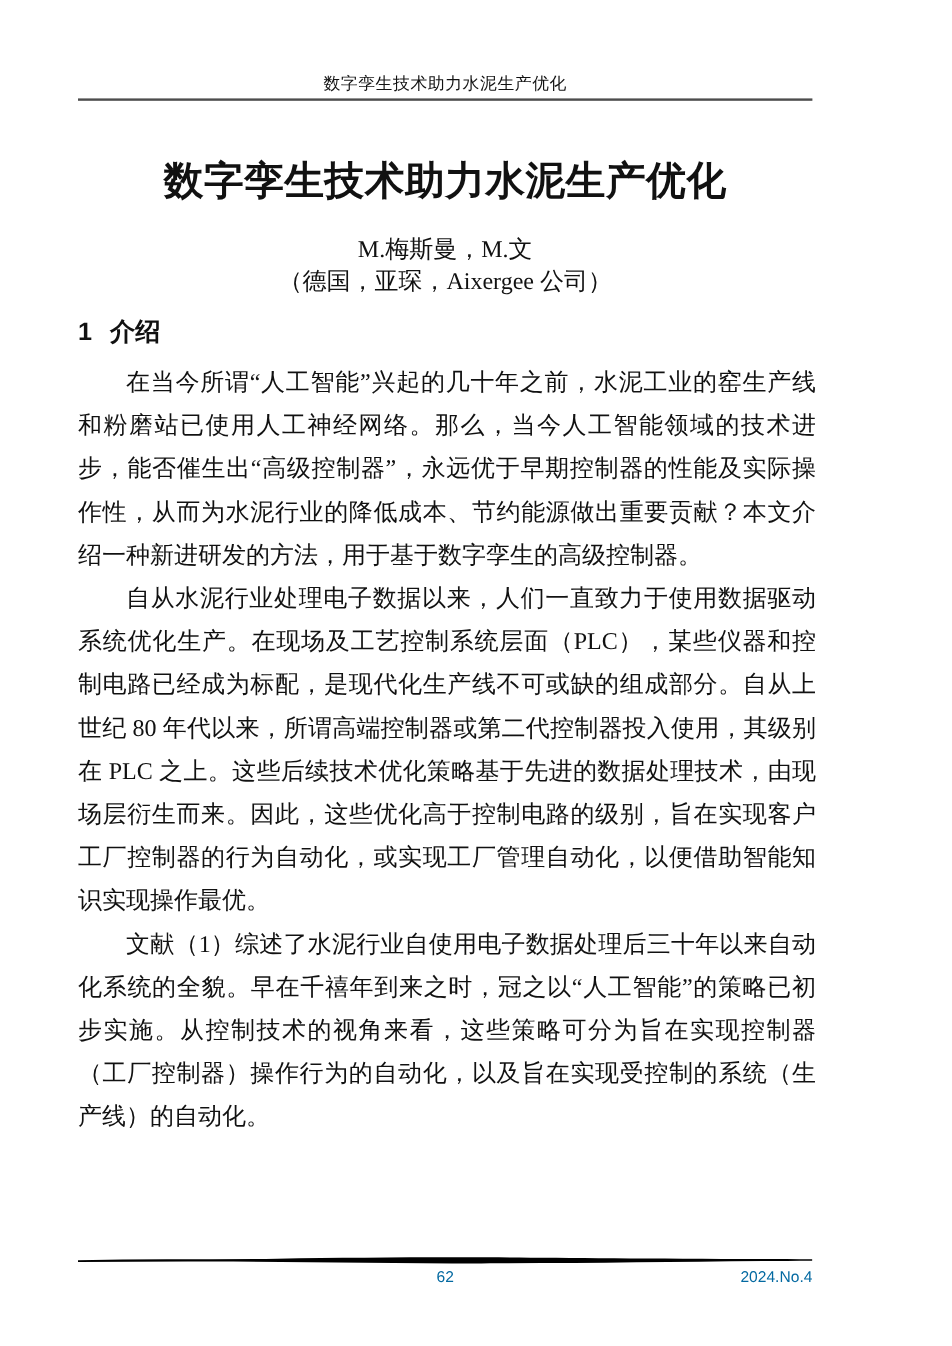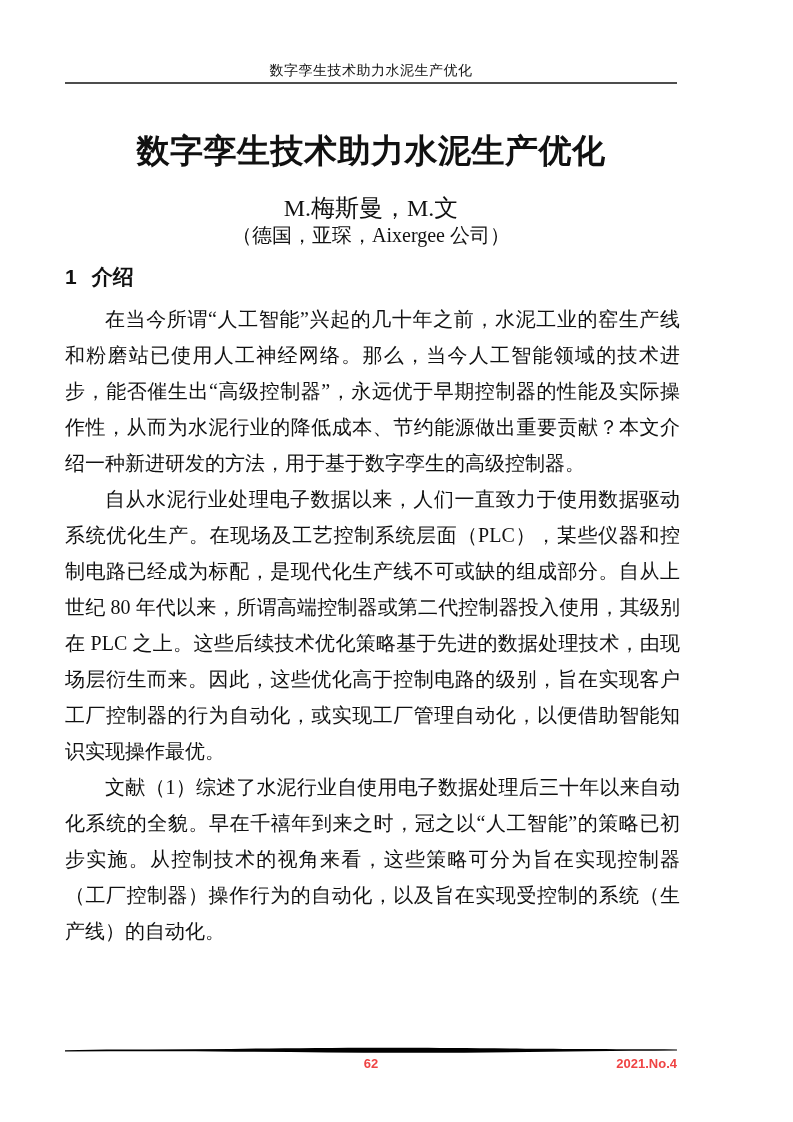--- a/index.html
+++ b/index.html
@@ -32,21 +32,21 @@
     font-family: "Liberation Sans", "DejaVu Sans", sans-serif;
     font-weight: 700;
     font-size: 33px;
     line-height: 40px;
     letter-spacing: 0.5px;
   }
 
   .authors {
     margin-top: 24px;
     text-align: center;
-    font-size: 24px;
+    font-size: 20px;
     line-height: 27px;
   }
 
   .affiliation {
     text-align: center;
     font-size: 20px;
     line-height: 27px;
   }
 
   .section-heading {
@@ -72,22 +72,21 @@
     right: 65px;
     top: 1045px;
   }
   .footer-rule { display: block; width: 100%; height: 10px; }
   .footer-row {
     position: relative;
     margin-top: 1px;
     font-family: "Liberation Sans", "DejaVu Sans", sans-serif;
     font-size: 13px;
     line-height: 16px;
-    color: #ef4444;
-    font-weight: bold;
+    color: #0369a1;
   }
   .page-number { display: block; text-align: center; }
   .issue-label { position: absolute; right: 0; top: 0; }
 </style>
 </head>
 <body>
 
 <div class="page">
 
   <div class="running-header">
@@ -117,17 +116,17 @@
                C 240 3.2, 300 2.6, 370 2.8
                C 430 3.0, 520 4.0, 663 4.4
                L 663 5.6
                C 560 6.2, 480 7.6, 380 7.8
                C 290 8.0, 200 6.4, 120 6.2
                C 80 6.1, 40 6.3, 0 6.6
                Z"></path>
     </svg>
     <div class="footer-row">
       <span class="page-number">62</span>
-      <span class="issue-label">2021.No.4</span>
+      <span class="issue-label">2024.No.4</span>
     </div>
   </div>
 
 </div>
 
 </body></html>

